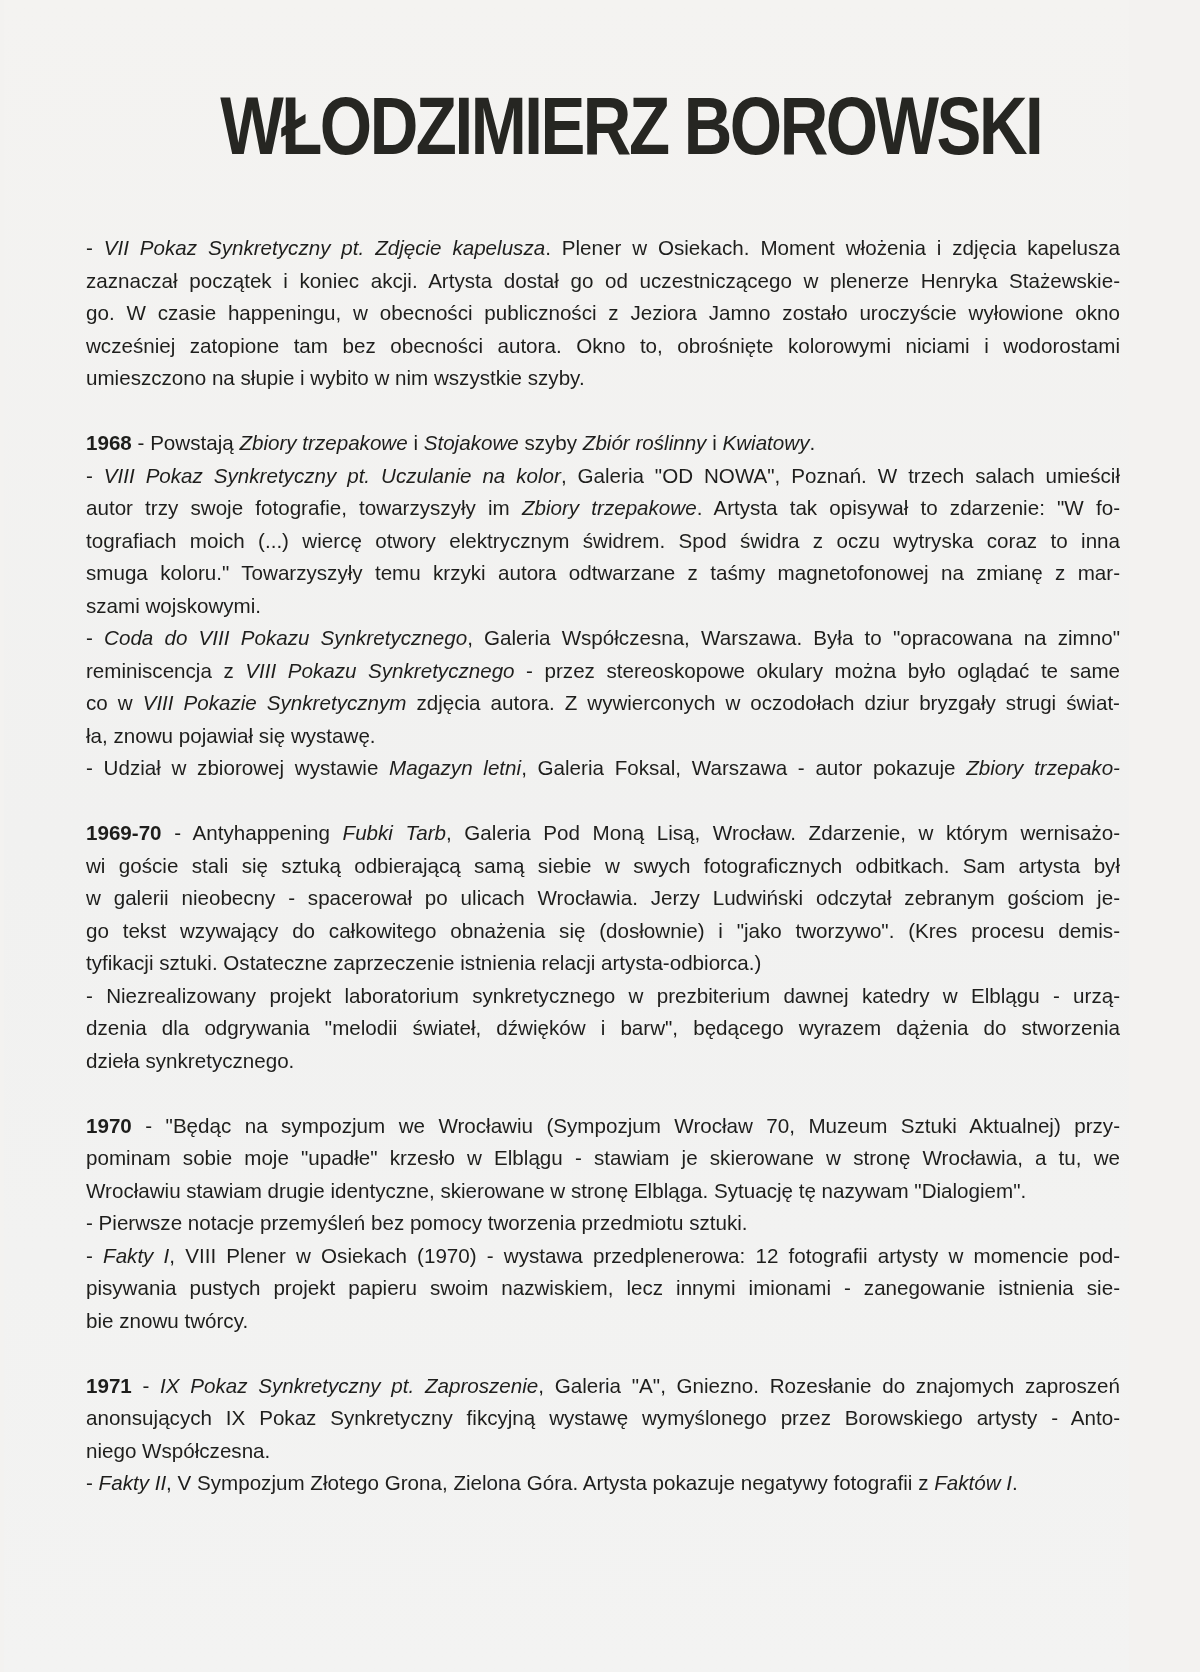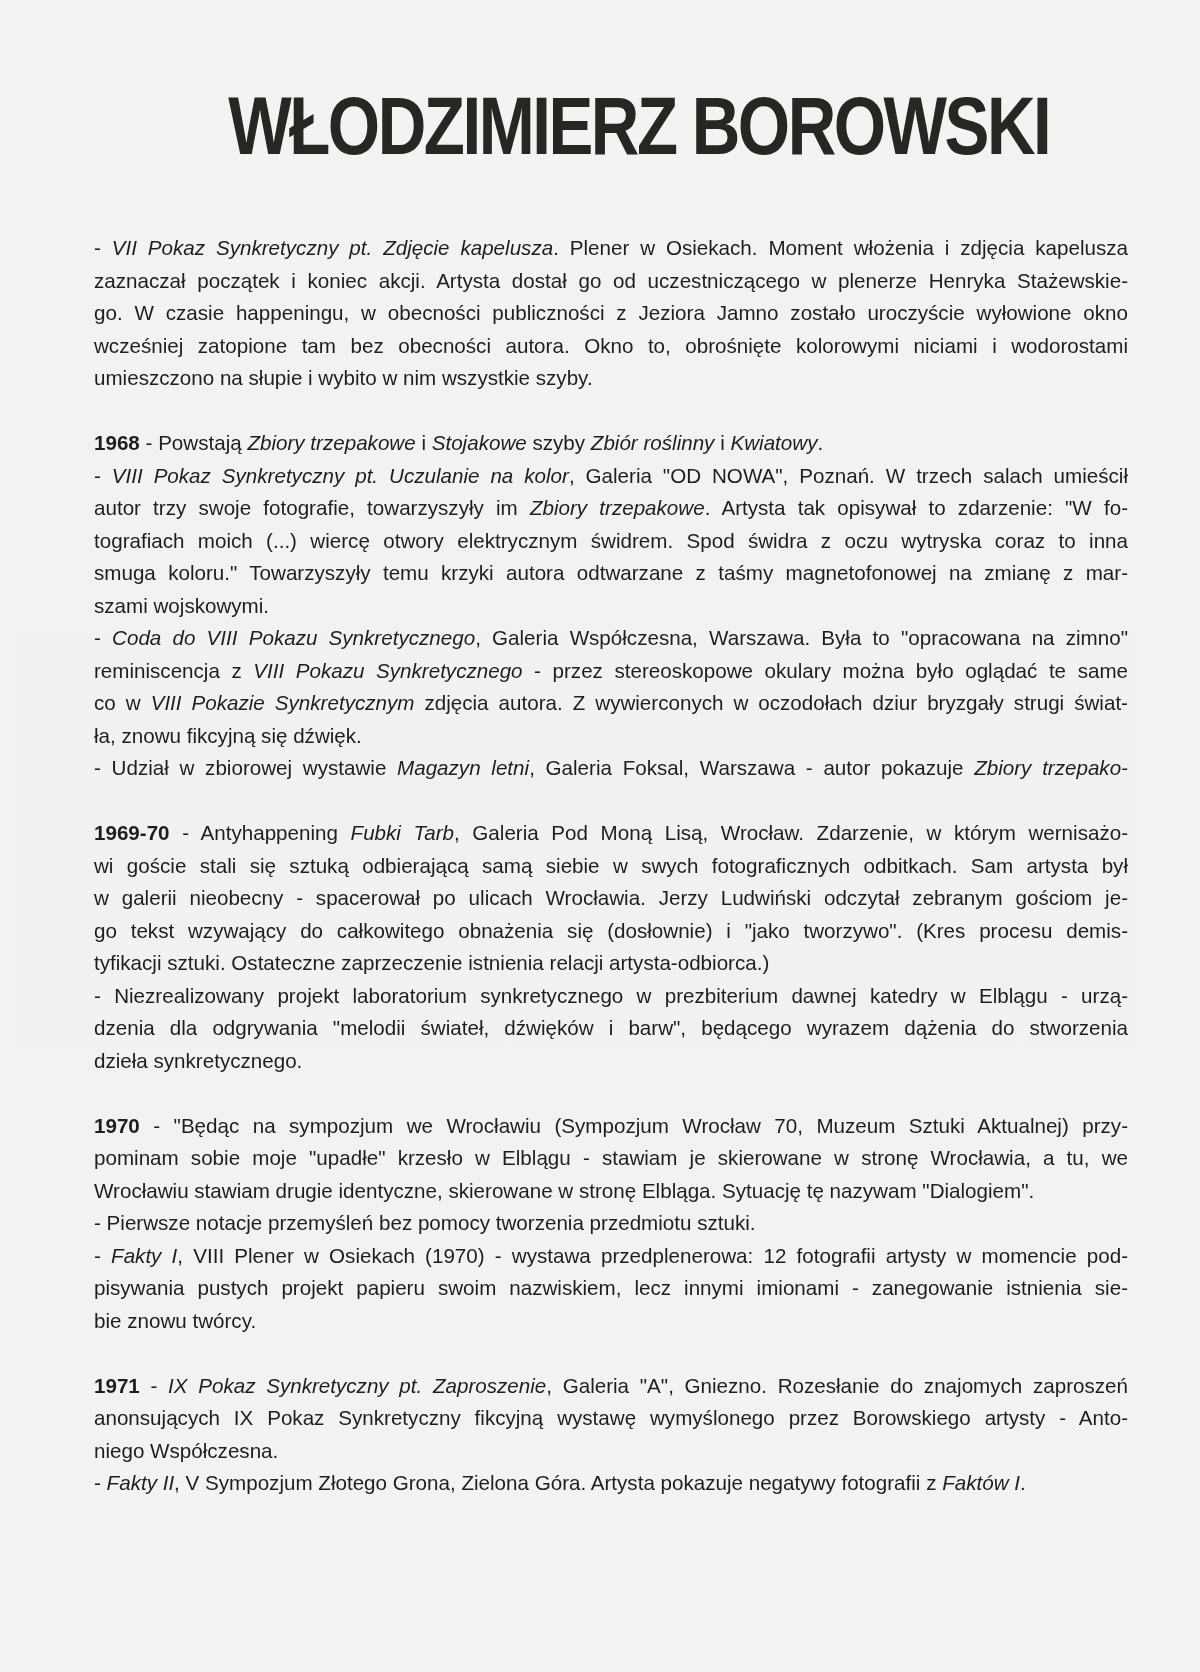--- a/index.html
+++ b/index.html
@@ -5,21 +5,21 @@
   html, body { margin: 0; padding: 0; }
   body {
     width: 1200px; height: 1672px;
     background: #f3f2f0;
     font-family: "Liberation Sans", sans-serif;
     color: #1e1e1c;
     position: relative;
     overflow: hidden;
   }
   .page {
-    position: absolute; left: 12px; top: 0; width: 1125px; height: 1672px;
+    position: absolute; left: 4px; top: 0; width: 1125px; height: 1672px;
     background: linear-gradient(180deg, #f4f3f1 0%, #f1f1f0 50%, #f3f3f2 100%);
   }
   .title {
     position: absolute;
     top: 84px; right: 88px;
     margin: 0;
     font-family: "Liberation Sans", sans-serif;
     font-weight: bold;
     font-size: 82px;
     line-height: 84px;
@@ -58,21 +58,21 @@
       <div class="section">
         <span class="line last"><span class="year">1968</span><span> - Powstają </span><i>Zbiory trzepakowe</i><span> i </span><i>Stojakowe</i><span> szyby </span><i>Zbiór roślinny</i><span> i </span><i>Kwiatowy</i><span>.</span></span>
         <span class="line"><span>- </span><i>VIII Pokaz Synkretyczny pt. Uczulanie na kolor</i><span>, Galeria "OD NOWA", Poznań. W trzech salach umieścił</span></span>
         <span class="line"><span>autor trzy swoje fotografie, towarzyszyły im </span><i>Zbiory trzepakowe</i><span>. Artysta tak opisywał to zdarzenie: "W fo-</span></span>
         <span class="line"><span>tografiach moich (...) wiercę otwory elektrycznym świdrem. Spod świdra z oczu wytryska coraz to inna</span></span>
         <span class="line"><span>smuga koloru." Towarzyszyły temu krzyki autora odtwarzane z taśmy magnetofonowej na zmianę z mar-</span></span>
         <span class="line last"><span>szami wojskowymi.</span></span>
         <span class="line"><span>- </span><i>Coda do VIII Pokazu Synkretycznego</i><span>, Galeria Współczesna, Warszawa. Była to "opracowana na zimno"</span></span>
         <span class="line"><span>reminiscencja z </span><i>VIII Pokazu Synkretycznego</i><span> - przez stereoskopowe okulary można było oglądać te same</span></span>
         <span class="line"><span>co w </span><i>VIII Pokazie Synkretycznym</i><span> zdjęcia autora. Z wywierconych w oczodołach dziur bryzgały strugi świat-</span></span>
-        <span class="line last"><span>ła, znowu fikcyjną się dźwięk.</span></span>
+        <span class="line last"><span>ła, znowu pojawiał się wystawę.</span></span>
         <span class="line"><span>- Udział w zbiorowej wystawie </span><i>Magazyn letni</i><span>, Galeria Foksal, Warszawa - autor pokazuje </span><i>Zbiory trzepako-</i></span>
       </div>
       <div class="section">
         <span class="line"><span class="year">1969-70</span><span> - Antyhappening </span><i>Fubki Tarb</i><span>, Galeria Pod Moną Lisą, Wrocław. Zdarzenie, w którym wernisażo-</span></span>
         <span class="line"><span>wi goście stali się sztuką odbierającą samą siebie w swych fotograficznych odbitkach. Sam artysta był</span></span>
         <span class="line"><span>w galerii nieobecny - spacerował po ulicach Wrocławia. Jerzy Ludwiński odczytał zebranym gościom je-</span></span>
         <span class="line"><span>go tekst wzywający do całkowitego obnażenia się (dosłownie) i "jako tworzywo". (Kres procesu demis-</span></span>
         <span class="line last"><span>tyfikacji sztuki. Ostateczne zaprzeczenie istnienia relacji artysta-odbiorca.)</span></span>
         <span class="line"><span>- Niezrealizowany projekt laboratorium synkretycznego w prezbiterium dawnej katedry w Elblągu - urzą-</span></span>
         <span class="line"><span>dzenia dla odgrywania "melodii świateł, dźwięków i barw", będącego wyrazem dążenia do stworzenia</span></span>

